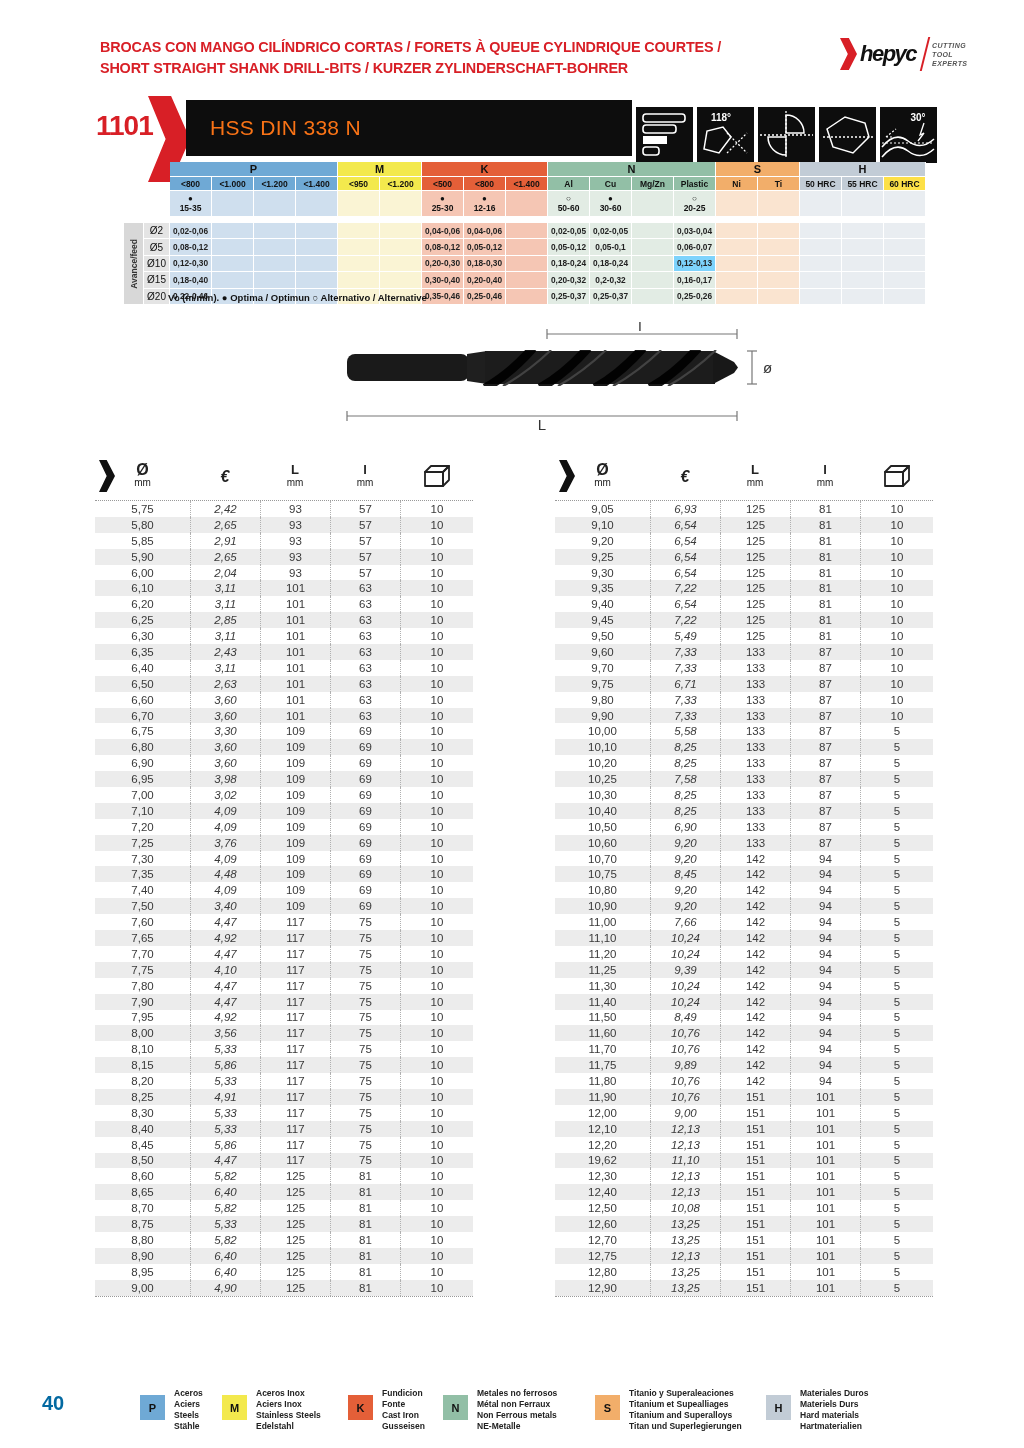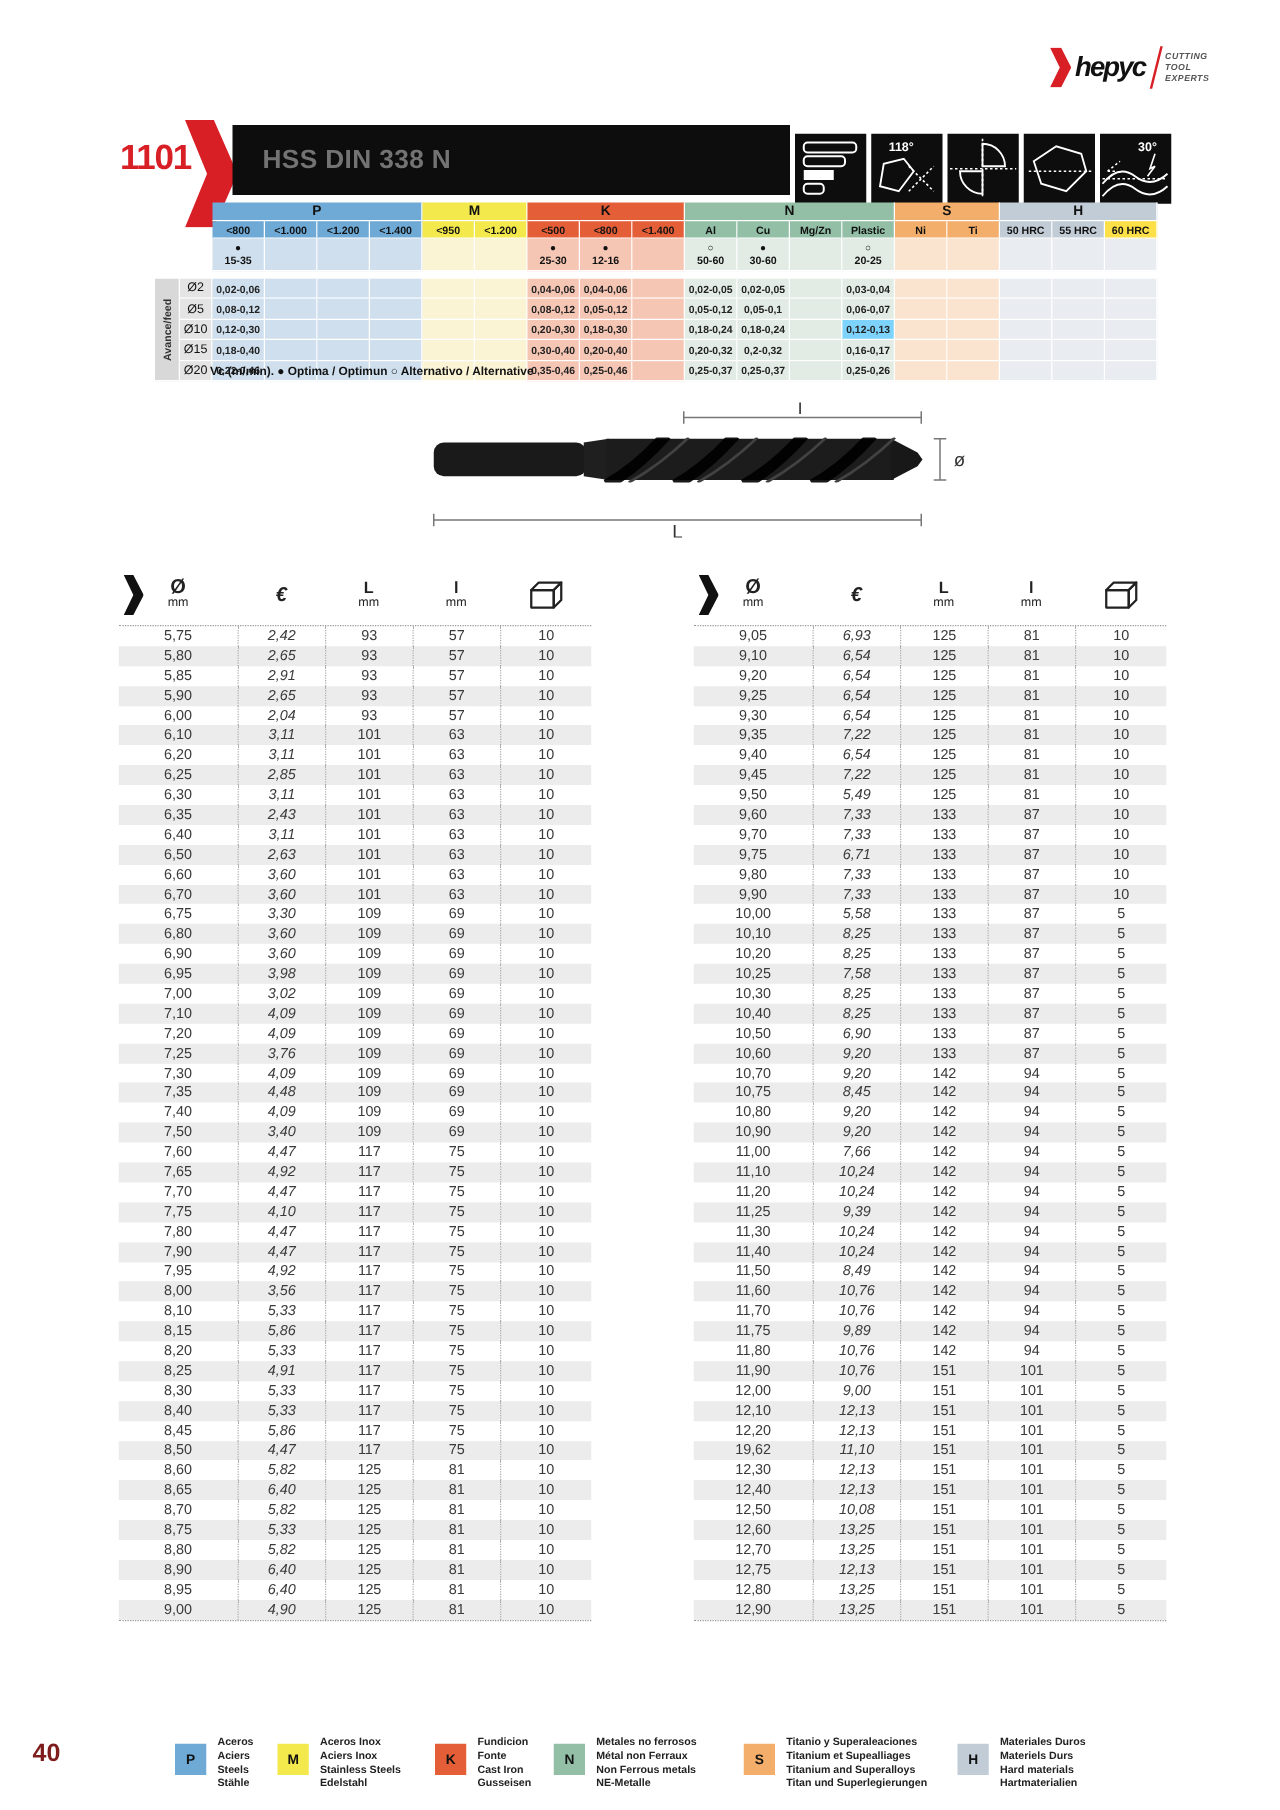--- a/index.html
+++ b/index.html
@@ -16,21 +16,21 @@
   .logo-text{font-size:22px;font-weight:900;font-style:italic;color:#111;letter-spacing:-1.5px;}
   .logo-div{width:2px;height:34px;background:#d81f26;margin:0 6px 0 8px;transform:skewX(-14deg);}
   .logo-tag{display:flex;flex-direction:column;justify-content:center;}
   .logo-tag span{font-size:7px;font-weight:700;font-style:italic;color:#555;line-height:9px;letter-spacing:.4px;}
 
   
   .code{position:absolute;left:96px;top:110px;color:#d81f26;font-size:28px;font-weight:800;letter-spacing:-1px;}
   .ribbon{position:absolute;left:148px;top:96px;width:42px;height:86px;background:#d81f26;
           clip-path:polygon(0 0,55% 0,100% 50%,55% 100%,0 100%,42% 50%);}
   .bar{position:absolute;left:186px;top:100px;width:446px;height:56px;background:#0d0d0d;display:flex;align-items:center;}
-  .bar-title{color:#737373;font-size:21px;font-weight:700;margin-left:24px;letter-spacing:.3px;}
+  .bar-title{color:#f97316;font-size:21px;font-weight:400;margin-left:24px;letter-spacing:.3px;}
   .bar-icon{position:absolute;top:107px;width:57px;height:56px;background:#0d0d0d;}
   .bar-icon svg{display:block;}
 
   
   #speeds-grid{position:absolute;left:124px;top:162px;display:grid;
      grid-template-columns:20px 26px repeat(18,42px);
      grid-template-rows:15px 14px 26px 6px repeat(5,16.4px);}
   #speeds-grid > div{border-right:1px solid #fff;border-bottom:1px solid #fff;
      display:flex;align-items:center;justify-content:center;box-sizing:border-box;}
   .sp-group{font-size:11px;font-weight:800;color:#111;}
@@ -74,27 +74,31 @@
   
   #legend .leg-item{position:absolute;top:1388px;display:flex;}
   #legend .leg-item:nth-child(1){left:140px;} #legend .leg-item:nth-child(2){left:222px;}
   #legend .leg-item:nth-child(3){left:348px;} #legend .leg-item:nth-child(4){left:443px;}
   #legend .leg-item:nth-child(5){left:595px;} #legend .leg-item:nth-child(6){left:766px;}
   .leg-sq{width:25px;height:25px;margin-top:7px;display:flex;align-items:center;justify-content:center;
           font-size:11px;font-weight:800;color:#111;}
   .leg-lines{margin-left:9px;}
   .leg-lines div{font-size:8.5px;font-weight:700;color:#222;line-height:11px;}
 
-  .page-num{position:absolute;left:26px;top:1392px;font-size:20px;font-weight:800;color:#7f1d1d;}
+  .page-num{position:absolute;left:42px;top:1392px;font-size:20px;font-weight:800;color:#0369a1;}
 </style>
 </head>
 <body>
 
 <div class="page">
 
+  <div class="titles">
+    <div class="title-line">BROCAS CON MANGO CILÍNDRICO CORTAS / FORETS À QUEUE CYLINDRIQUE COURTES /</div>
+    <div class="title-line">SHORT STRAIGHT SHANK DRILL-BITS / KURZER ZYLINDERSCHAFT-BOHRER</div>
+  </div>
 
   <div class="logo">
     <span class="logo-mark"></span>
     <span class="logo-text">hepyc</span>
     <span class="logo-div"></span>
     <span class="logo-tag">
       <span>CUTTING</span>
       <span>TOOL</span>
       <span>EXPERTS</span>
     </span>

